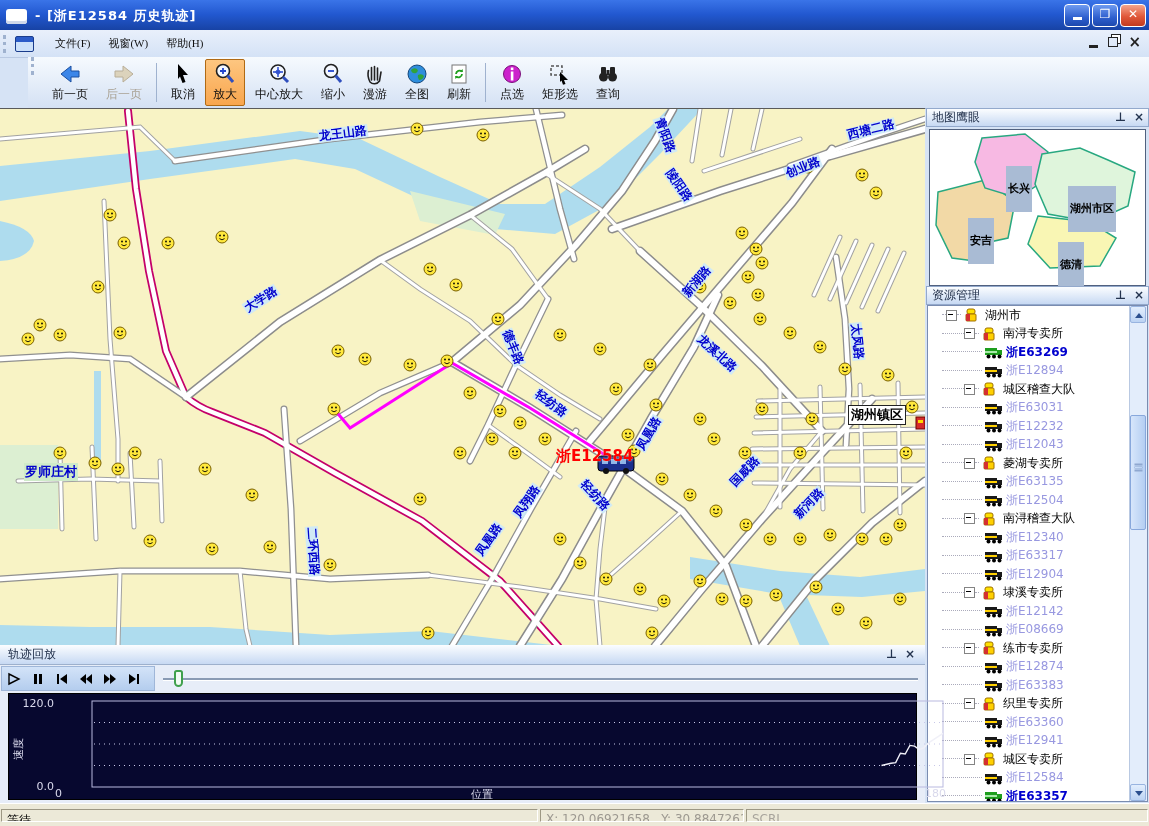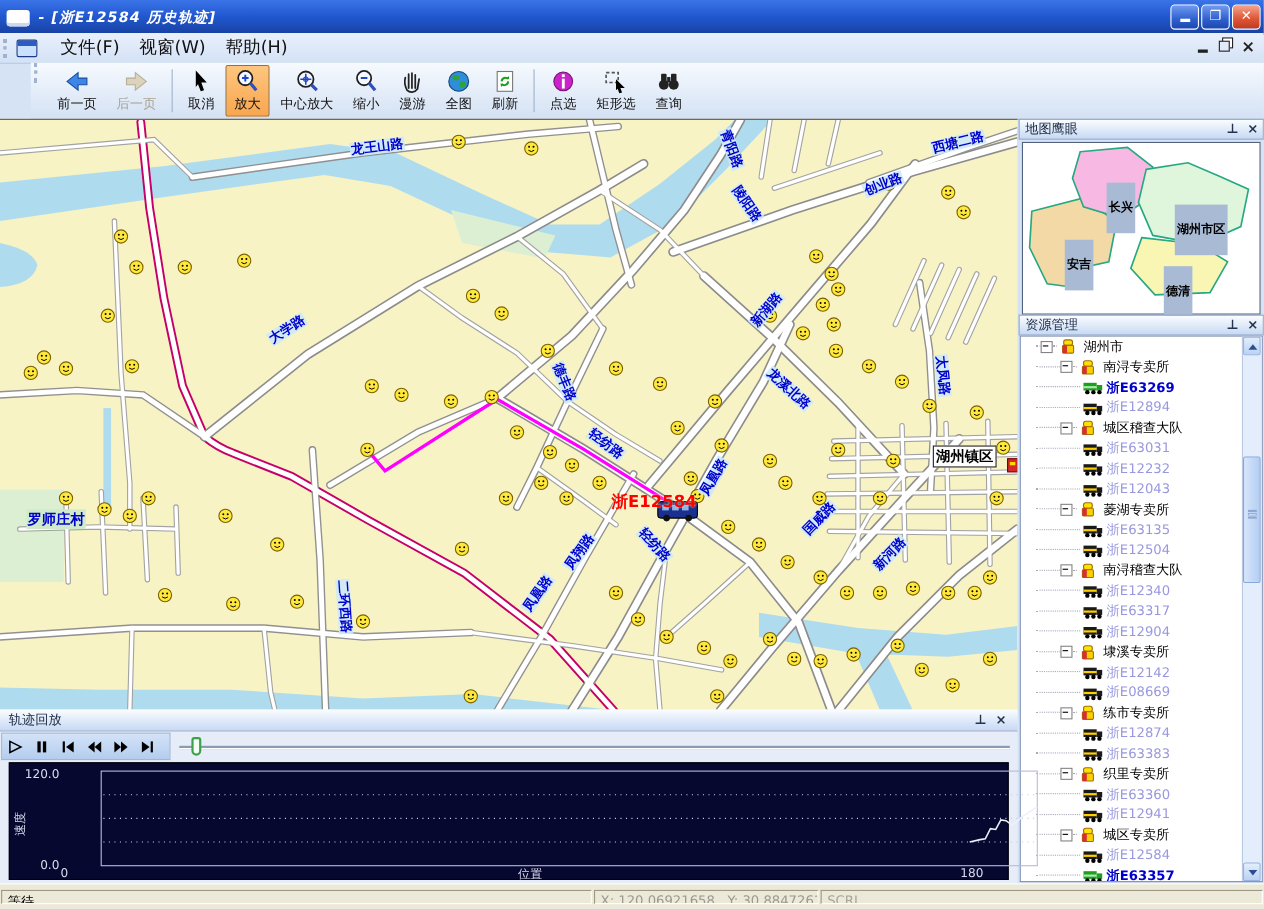--- a/index.html
+++ b/index.html
@@ -2,38 +2,38 @@
 <html><head>
 <meta charset="utf-8">
 <style>
   html,body{margin:0;padding:0;background:#ECE9D8;}
   #app{position:relative;width:1149px;height:826px;overflow:hidden;
        font-family:"DejaVu Sans","Liberation Sans",sans-serif;font-size:12px;
        background:#D6E3F5;user-select:none;}
   
   .titlebar{position:absolute;left:0;top:0;width:1149px;height:32px;
     background:linear-gradient(180deg,#3A74E8 0%,#2258D0 45%,#16409F 100%);
-    display:flex;align-items:center;color:#fff;font-style:italic;}
+    display:flex;align-items:center;color:#fff;}
   .app-icon{width:21px;height:15px;background:#fff;border-radius:3px;margin:0 8px 0 6px;
     box-shadow:inset 0 -3px 0 #cfd8ea;}
   .title-text{font-weight:bold;font-size:13px;letter-spacing:1px;}
   .winbtns{position:absolute;right:3px;top:4px;display:flex;gap:2px;}
   .wbtn{width:24px;height:21px;border-radius:4px;border:1px solid #fff;
     color:#fff;font-size:12px;line-height:19px;text-align:center;font-weight:bold;}
   .wbtn.blue{background:linear-gradient(180deg,#6F9BF0,#2E5FCE 60%,#1C48AE);}
   .wbtn.red{background:linear-gradient(180deg,#F4A58C,#E0583A 55%,#C23A1E);}
   .wbtn .bar{display:inline-block;width:9px;height:3px;background:#fff;margin-top:12px;}
   
   .menubar{position:absolute;left:0;top:30px;width:1149px;height:27px;
     background:linear-gradient(180deg,#E9F0FB,#D4E2F6);border-bottom:1px solid #B9C9E2;
     display:flex;align-items:center;color:#111;}
   .grip{width:4px;height:18px;border-left:3px dotted #9FB2CF;margin:0 5px 0 3px;}
   .mini-icon{width:17px;height:14px;border:1px solid #1A3C8C;border-radius:2px;
     background:linear-gradient(180deg,#2B5BC8 0%,#2B5BC8 35%,#CBE0FA 35%);margin-right:12px;}
-  .menu-item{padding:4px 9px;font-size:16px;}
+  .menu-item{padding:4px 9px;font-size:11px;font-family:Liberation Serif, serif;}
   .mdi-controls{position:absolute;right:8px;top:6px;display:flex;align-items:center;gap:10px;color:#222;}
   .mdi-min{width:9px;height:3px;background:#222;margin-top:9px;}
   .mdi-restore{width:8px;height:8px;border:1px solid #222;box-shadow:3px -3px 0 -1px #fff,3px -3px 0 0 #222;}
   .mdi-close{font-size:15px;font-weight:bold;line-height:12px;}
   
   .toolbar{position:absolute;left:0;top:57px;width:1149px;height:51px;
     background:linear-gradient(180deg,#F6FAFE,#D4E1F4);border-bottom:1px solid #9DB0CC;
     display:flex;align-items:stretch;margin-left:28px;}
   .tbtn{display:flex;flex-direction:column;align-items:center;justify-content:center;
     padding:2px 7px;margin:2px 1px;border:1px solid transparent;border-radius:2px;color:#111;}
@@ -1371,21 +1371,21 @@
           <line x1="49" y1="28.5" x2="896" y2="28.5" stroke="#C8C8E8" stroke-width="1" stroke-dasharray="1 4"></line>
           <line x1="49" y1="50" x2="896" y2="50" stroke="#C8C8E8" stroke-width="1" stroke-dasharray="1 4"></line>
           <line x1="49" y1="71.5" x2="896" y2="71.5" stroke="#C8C8E8" stroke-width="1" stroke-dasharray="1 4"></line>
           <polyline points="836.5,71.5 846.0,69.3 850.7,68.6 855.4,59.3 860.2,60.0 864.9,51.4 869.6,52.1 874.4,55.7 879.1,53.6 883.8,48.6 888.5,45.7 898.0,39.3" fill="none" stroke="#F0F0F8" stroke-width="1.4"></polyline>
         </svg>
       <div class="chart-axis" style="right:862px;top:3px;">120.0</div>
       <div class="chart-axis" style="right:862px;top:86px;">0.0</div>
       <div class="chart-ylab" style="left:0px;top:52px;transform:rotate(-90deg);transform-origin:8px 6px;">速度</div>
       <div class="chart-axis" style="left:46px;top:93px;">0</div>
       <div class="chart-axis" style="left:462px;top:93px;">位置</div>
-      <div class="chart-axis" style="left:864px;top:93px;">180</div>
+      <div class="chart-axis" style="left:916px;top:93px;">180</div>
     </div>
   </div>
 
   <div class="statusbar">
     <div class="seg" style="width:525px;">等待...</div>
     <div class="seg" style="width:192px;color:#9C9890;">X: 120.06921658 , Y: 30.88472612</div>
     <div class="seg" style="flex:1;color:#A8A49C;">SCRL</div>
   </div>
 
 </div>

